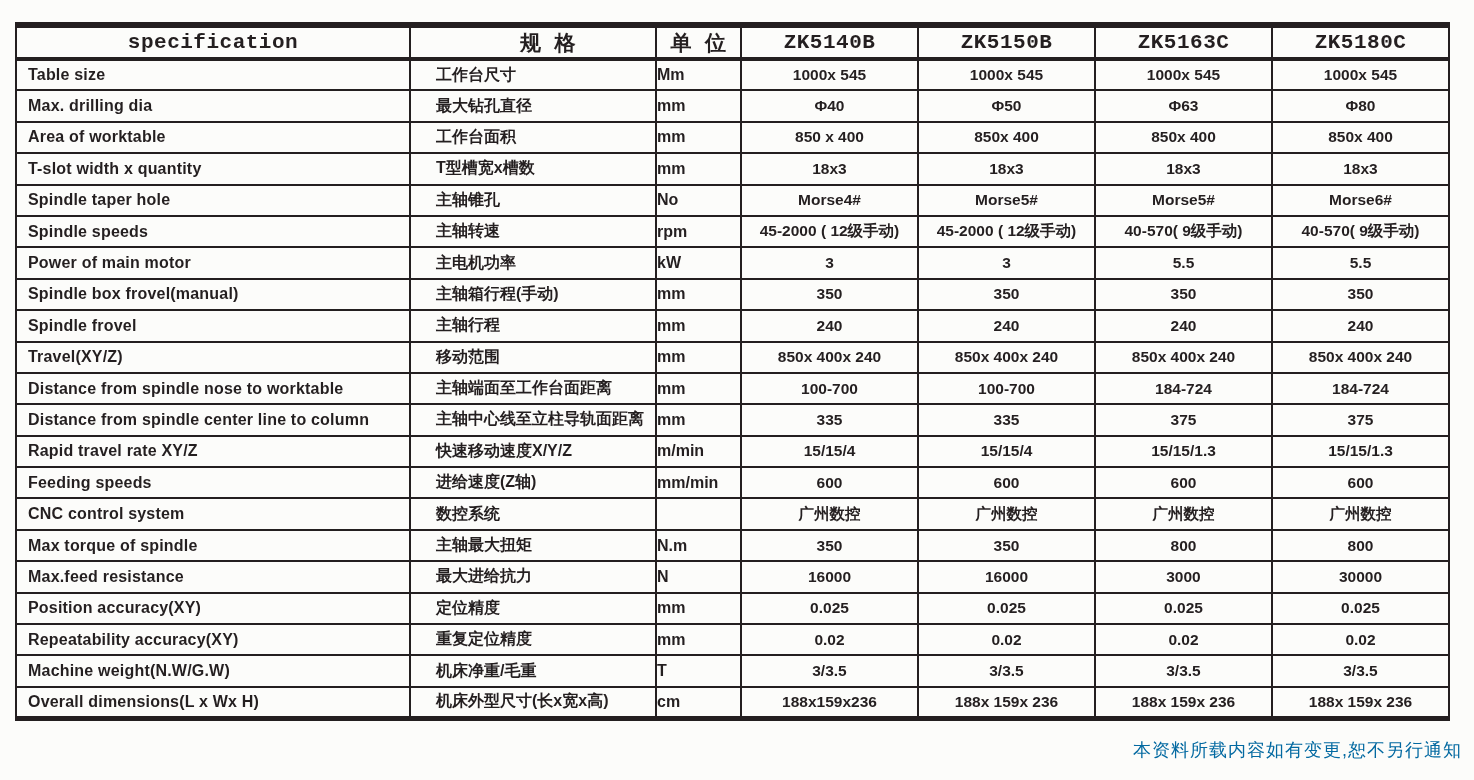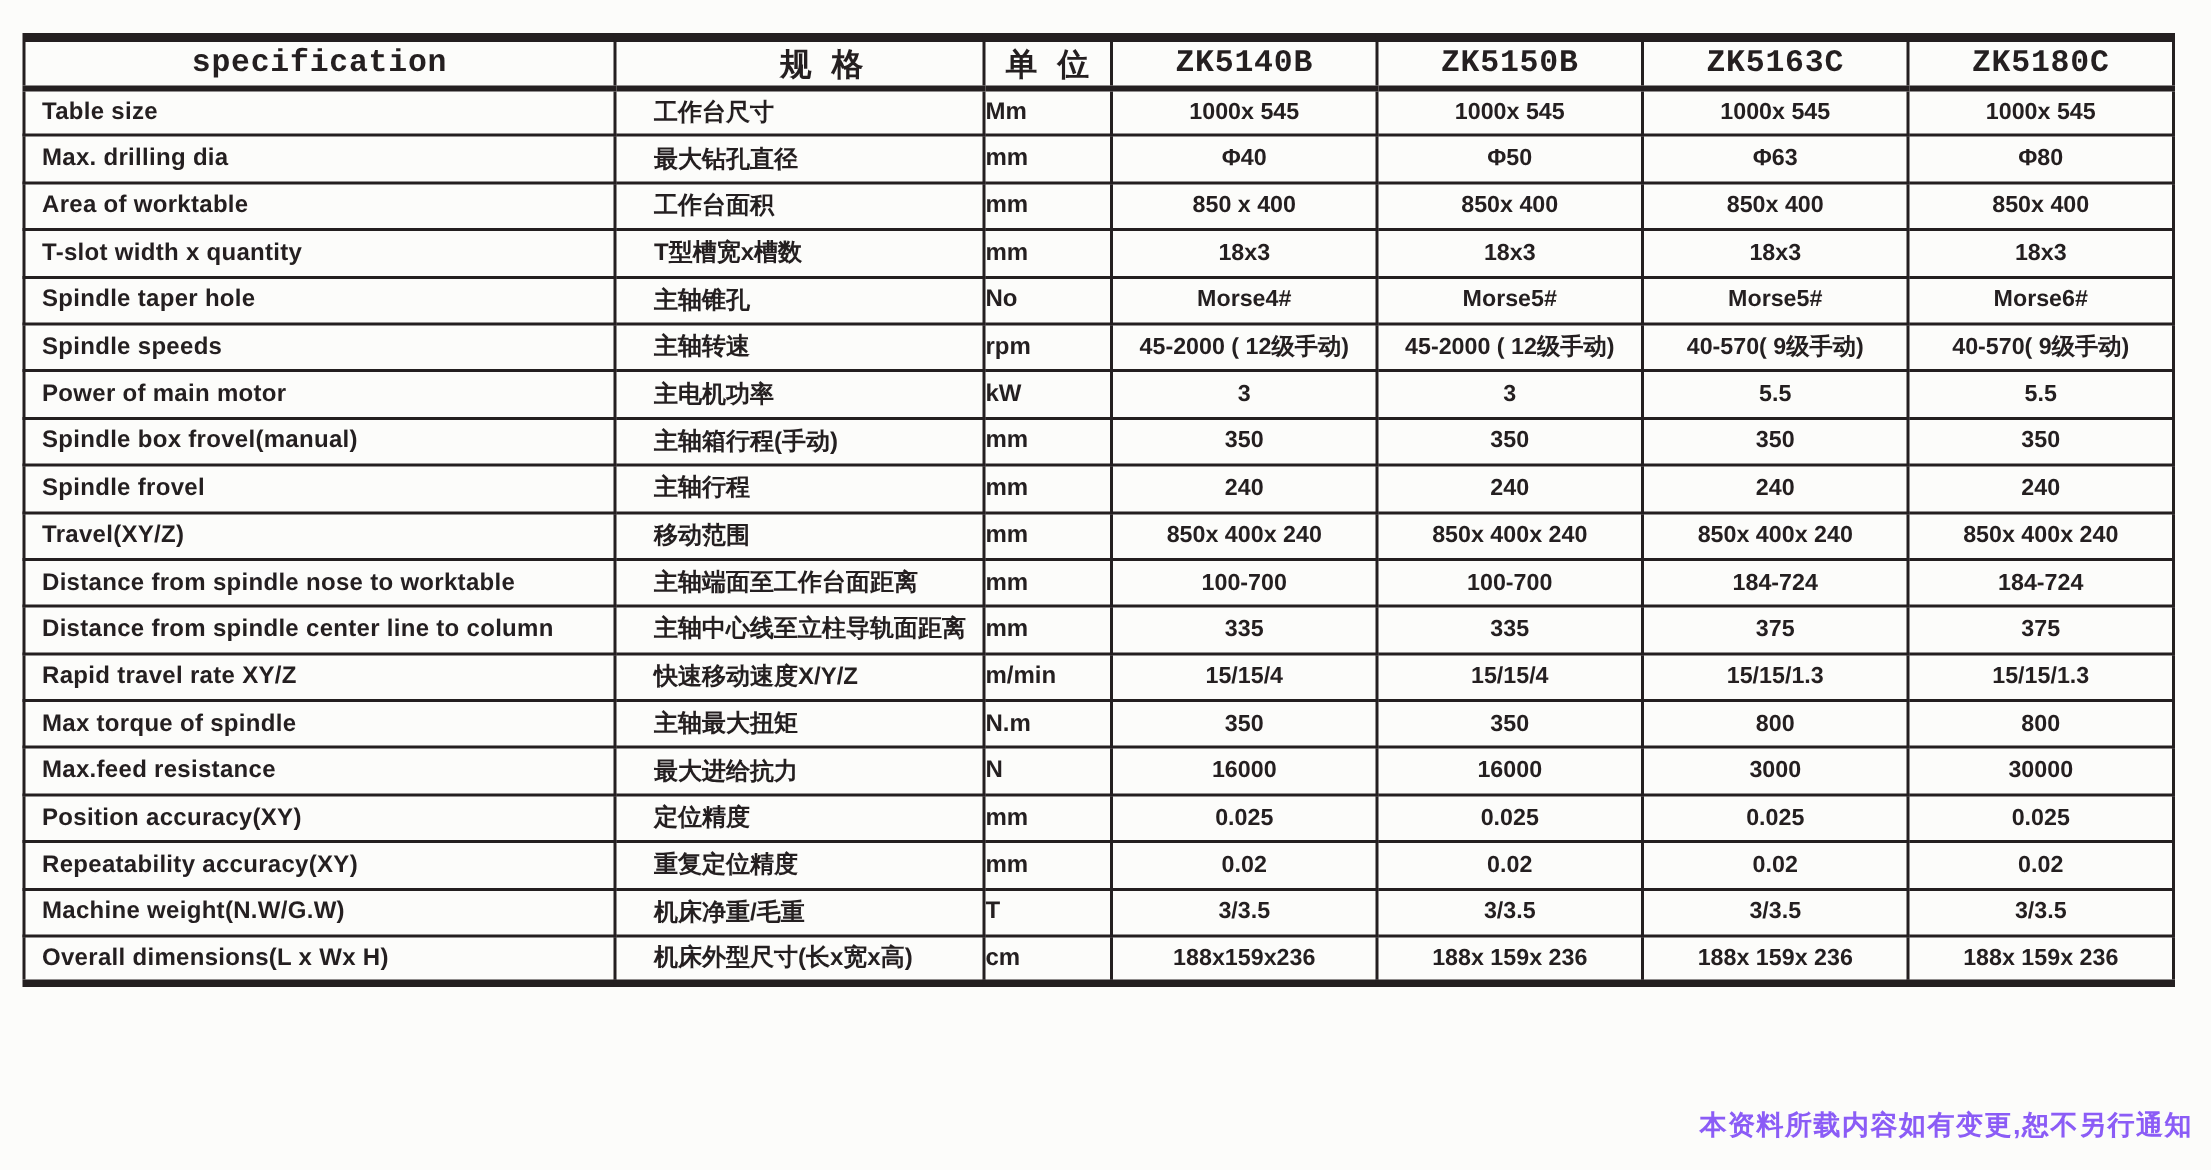--- a/index.html
+++ b/index.html
@@ -48,23 +48,23 @@
   td.en  { text-align: left; padding-left: 11px; font-size: 16px; letter-spacing: 0.2px; }
   td.cn  { text-align: left; padding-left: 25px;  font-size: 16px; }
   td.unit{ text-align: left; font-size: 16px; }
   td.val { text-align: center; font-size: 15.5px; }
 
   .footer-note {
     position: absolute;
     top: 738px;
     right: 12px;
     font-size: 18px;
-    font-weight: bold;
+    font-weight: normal;
     letter-spacing: 1px;
-    color: #8b5cf6;
+    color: #0369a1;
   }
 </style>
 </head>
 <body>
 
 <div class="sheet">
 
   <table class="spec">
     <colgroup>
       <col style="width:394px">
@@ -198,20 +198,38 @@
         <tr>
           <td class="en">Rapid travel rate XY/Z</td>
           <td class="cn">快速移动速度X/Y/Z</td>
           <td class="unit">m/min</td>
           <td class="val">15/15/4</td>
           <td class="val">15/15/4</td>
           <td class="val">15/15/1.3</td>
           <td class="val">15/15/1.3</td>
         </tr>
         <tr>
+          <td class="en">Feeding speeds</td>
+          <td class="cn">进给速度(Z轴)</td>
+          <td class="unit">mm/min</td>
+          <td class="val">600</td>
+          <td class="val">600</td>
+          <td class="val">600</td>
+          <td class="val">600</td>
+        </tr>
+        <tr>
+          <td class="en">CNC control system</td>
+          <td class="cn">数控系统</td>
+          <td class="unit"></td>
+          <td class="val">广州数控</td>
+          <td class="val">广州数控</td>
+          <td class="val">广州数控</td>
+          <td class="val">广州数控</td>
+        </tr>
+        <tr>
           <td class="en">Max torque of spindle</td>
           <td class="cn">主轴最大扭矩</td>
           <td class="unit">N.m</td>
           <td class="val">350</td>
           <td class="val">350</td>
           <td class="val">800</td>
           <td class="val">800</td>
         </tr>
         <tr>
           <td class="en">Max.feed resistance</td>

